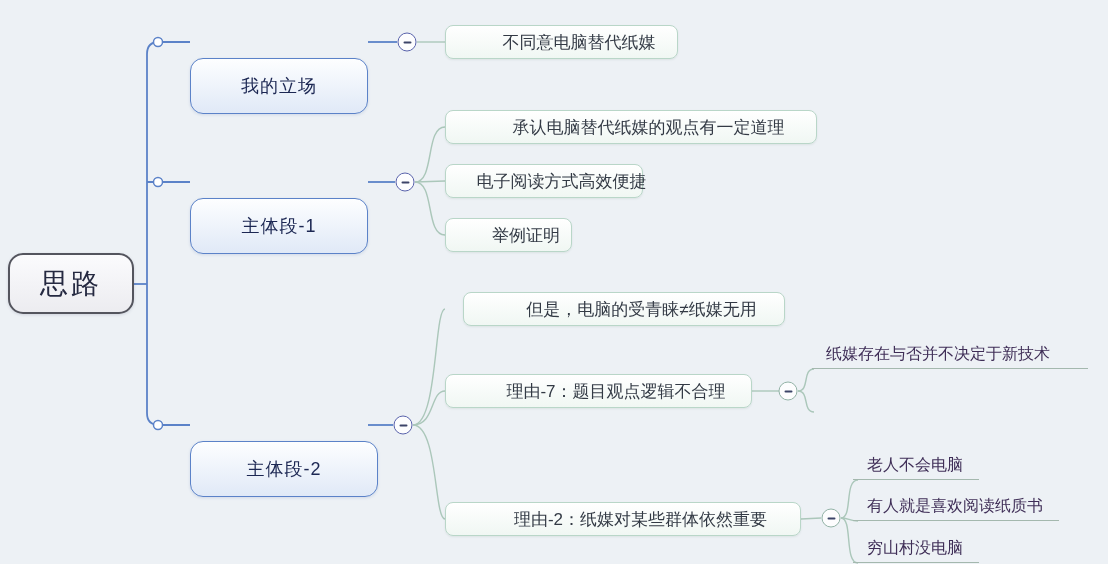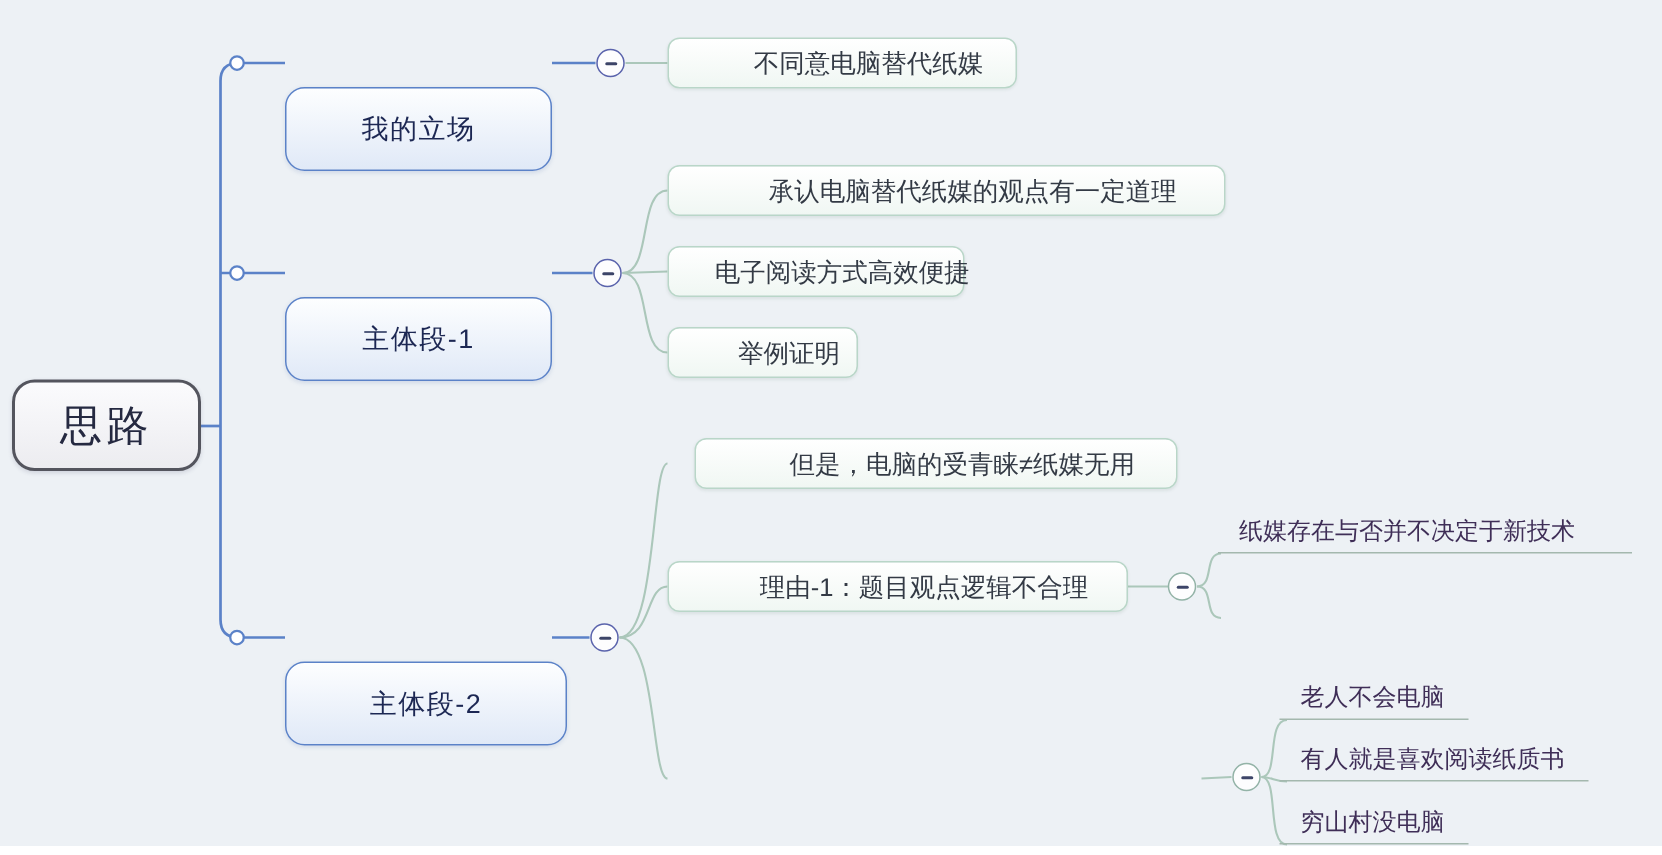--- a/index.html
+++ b/index.html
@@ -62,21 +62,22 @@
 
   <div class="node branch-node" style="left:190px;top:14px;width:178px;height:56px;">我的立场</div>
   <div class="node branch-node" style="left:190px;top:154px;width:178px;height:56px;text-align:center;">主体段-1</div>
   <div class="node branch-node" style="left:190px;top:397px;width:188px;height:56px;">主体段-2</div>
 
   <div class="node child-node" style="left:445px;top:25px;width:233px;height:34px;">不同意电脑替代纸媒</div>
   <div class="node child-node" style="left:445px;top:110px;width:372px;height:34px;">承认电脑替代纸媒的观点有一定道理</div>
   <div class="node child-node" style="left:445px;top:164px;width:198px;height:34px;">电子阅读方式高效便捷</div>
   <div class="node child-node" style="left:445px;top:218px;width:127px;height:34px;">举例证明</div>
   <div class="node child-node" style="left:445px;top:292px;width:322px;height:34px;margin-left:18px;">但是，电脑的受青睐≠纸媒无用</div>
-  <div class="node child-node" style="left:445px;top:374px;width:307px;height:34px;">理由-1：题目观点逻辑不合理</div>
+  <div class="node child-node" style="left:445px;top:374px;width:307px;height:34px;">理由-7：题目观点逻辑不合理</div>
+  <div class="node child-node" style="left:445px;top:502px;width:356px;height:34px;">理由-2：纸媒对某些群体依然重要</div>
 
   <div class="leaf" style="left:812px;top:344px;width:276px;height:25px;">纸媒存在与否并不决定于新技术</div>
   <div class="leaf" style="left:853px;top:455px;width:126px;height:25px;">老人不会电脑</div>
   <div class="leaf" style="left:853px;top:496px;width:206px;height:25px;">有人就是喜欢阅读纸质书</div>
   <div class="leaf" style="left:853px;top:538px;width:126px;height:25px;">穷山村没电脑</div>
 
   <div class="minus-btn minus-blue" style="left:407px;top:42px;">
     <span class="dash"></span>
   </div>
   <div class="minus-btn minus-blue" style="left:405px;top:182px;">

